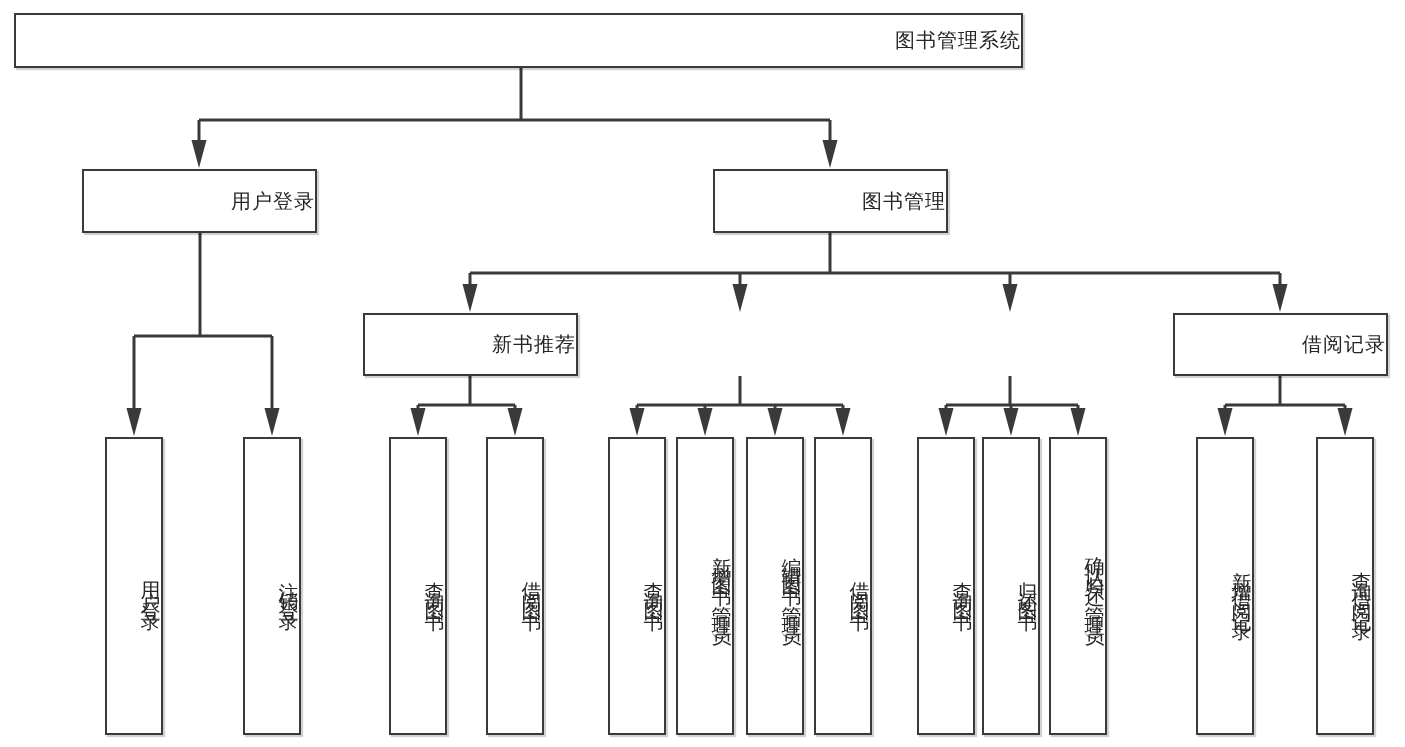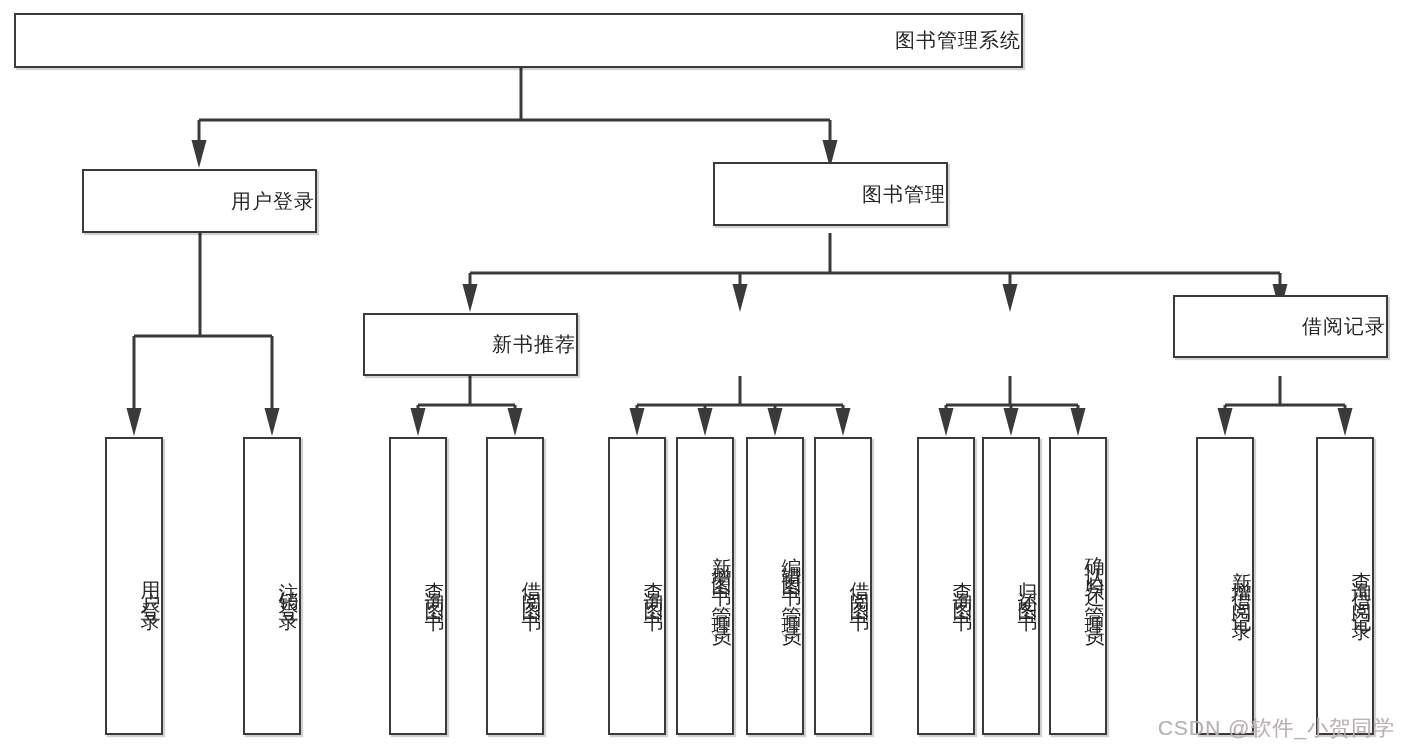--- a/index.html
+++ b/index.html
@@ -96,28 +96,28 @@
     </g>
   </svg>
 
   <div class="box" style="left:14px; top:13px; width:1009px; height:55px;">
     <span>图书管理系统</span>
   </div>
 
   <div class="box" style="left:82px; top:169px; width:235px; height:64px;">
     <span>用户登录</span>
   </div>
-  <div class="box" style="left:713px; top:162px; width:235px; height:64px;font-family:Liberation Serif, serif;">
+  <div class="box" style="left:713px; top:169px; width:235px; height:64px;font-family:Liberation Serif, serif;">
     <span>图书管理</span>
   </div>
 
   <div class="box" style="left:363px; top:313px; width:215px; height:63px;">
     <span>新书推荐</span>
   </div>
-  <div class="box" style="left:1173px; top:295px; width:215px; height:63px;">
+  <div class="box" style="left:1173px; top:313px; width:215px; height:63px;">
     <span>借阅记录</span>
   </div>
 
   <div class="box leaf" style="left:105px; top:437px; width:58px; height:298px;">
     <span>用户登录</span>
   </div>
   <div class="box leaf" style="left:243px; top:437px; width:58px; height:298px;">
     <span>注销登录</span>
   </div>
 
@@ -151,14 +151,13 @@
     <span>确认归还（管理员）</span>
   </div>
 
   <div class="box leaf" style="left:1196px; top:437px; width:58px; height:298px;">
     <span>新增借阅记录</span>
   </div>
   <div class="box leaf" style="left:1316px; top:437px; width:58px; height:298px;">
     <span>查询借阅记录</span>
   </div>
 
-  <div class="watermark">CSDN @软件_小贺同学</div>
 </div>
 
 </body></html>

